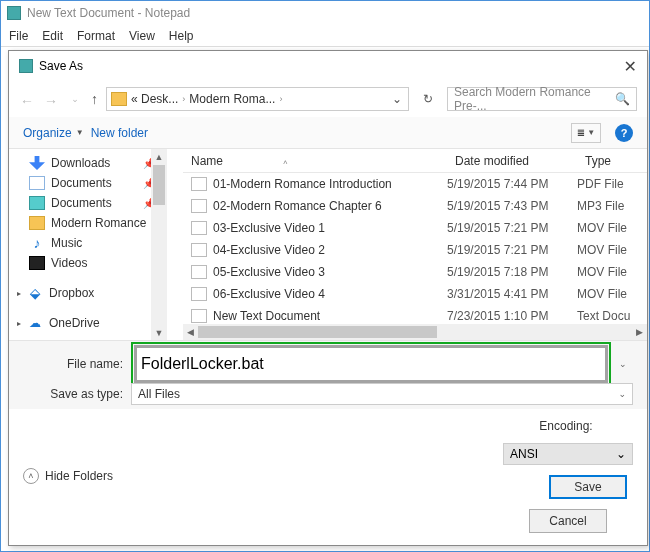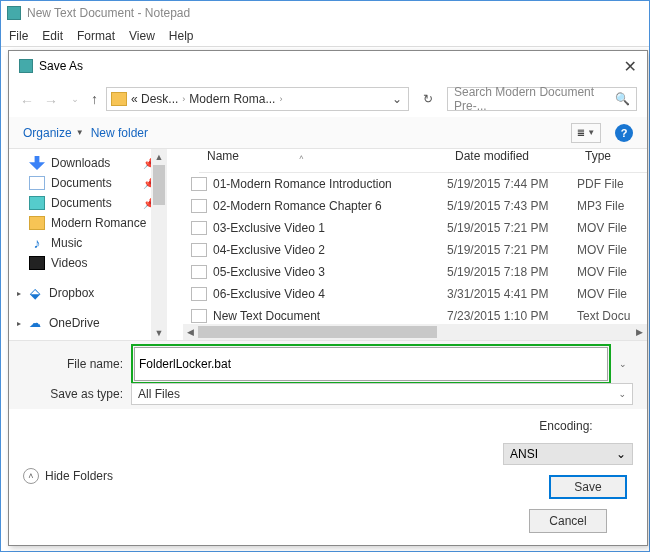--- a/index.html
+++ b/index.html
@@ -54,40 +54,40 @@
 .ico.vid { background:#222; border:1px solid #000;}
 .ico.dbx { color:#1976d2; font-size:14px; display:flex; align-items:center; justify-content:center;}
 .ico.onedrive { color:#1976d2; font-size:12px; display:flex; align-items:center; justify-content:center;}
 .ico.pc { color:#2a5; font-size:12px; display:flex; align-items:center; justify-content:center;}
 .ico.desk { background:#1e88e5; }
 .side-scroll { position:absolute; left:142px; top:0; bottom:0; width:16px; background:#f0f0f0; display:flex; flex-direction:column; align-items:center; justify-content:space-between; }
 .side-scroll .arr { font-size:9px; color:#666; padding:2px;}
 .side-scroll .thumb { width:12px; height:40px; background:#c8c8c8; margin-top:2px;}
 
 .filelist { flex: 1; display: flex; flex-direction: column; overflow: hidden; margin-left:16px;}
-.fl-header { display: flex; height: 24px; border-bottom: 1px solid #e8e8e8; color:#333;margin-left:16px; }
+.fl-header { display: flex; height: 24px; align-items: center; border-bottom: 1px solid #e8e8e8; color:#333; }
 .fl-header .col { padding: 0 8px; }
 .col.name { flex: 1; min-width: 200px;}
 .col.date { width: 130px; }
 .col.type { width: 70px; }
 .fl-rows { flex:1; overflow:hidden;}
 .fl-row { display: flex; height: 22px; align-items: center; }
 .fl-row .cname { flex:1; display:flex; align-items:center; gap:6px; padding-left:8px; color:#333; overflow:hidden; white-space:nowrap;}
 .fl-row .cdate { width:130px; color:#555; white-space:nowrap;}
 .fl-row .ctype { width:70px; color:#555; white-space:nowrap; overflow:hidden;}
 .fl-hscroll { height:16px; background:#f0f0f0; display:flex; align-items:center;}
 .fl-hscroll .arr { font-size:9px; color:#666; padding:0 4px;}
 .fl-hscroll .track { flex:1; height:12px; position:relative;}
 .fl-hscroll .thumb { position:absolute; left:0; width:55%; height:12px; background:#c8c8c8;}
 
 .dlg-bottom { border-top:1px solid #e4e4e4; padding: 8px 14px 0; background:#f6f6f6;}
 .form-row { display:flex; align-items:center; height:30px; gap:8px;}
 .form-row label { width:100px; text-align:right; color:#333;}
 .fn-wrap { flex:1; border:2px solid #12a820; padding:1px;}
-.fn-input { width:100%; height:20px; border:1px solid #a3a3a3; padding:16px 4px; font-size:12px;}
+.fn-input { width:100%; height:20px; border:3px solid #a3a3a3; padding:16px 4px; font-size:16px;}
 .combo { flex:1; height:22px; border:1px solid #ccc; background:#fff; display:flex; align-items:center; justify-content:space-between; padding:0 6px; color:#333;}
 .combo .dd { color:#666; font-size:9px;}
 
 .dlg-actions { display:flex; align-items:center; justify-content:space-between; padding:10px 14px 12px;}
 .hide-folders { display:flex; align-items:center; gap:6px; color:#333;}
 .hide-folders .circ { width:16px; height:16px; border:1px solid #999; border-radius:50%; display:flex; align-items:center; justify-content:center; font-size:9px; color:#666;}
 .act-right { display:flex; align-items:center; gap:10px;flex-direction:column;}
 .enc-label { color:#333; margin-right:4px;}
 .enc-combo { width:130px; height:22px; border:1px solid #ccc; background:#e5e5e5; display:flex; align-items:center; justify-content:space-between; padding:0 6px;}
 .btn { width:78px; height:24px; border:1px solid #adadad; background:#f0f0f0; display:flex; align-items:center; justify-content:center; color:#333;}
@@ -129,21 +129,21 @@
     <div class="breadcrumb">
       <div class="bc-folder"></div>
       <span class="bc-seg">«  Desk...</span>
       <span class="bc-chev">›</span>
       <span class="bc-seg">Modern Roma...</span>
       <span class="bc-chev">›</span>
       <span class="bc-drop" style="margin-left:auto">⌄</span>
     </div>
     <div class="refresh">↻</div>
     <div class="searchbox">
-      <span>Search Modern Document Pre-...</span>
+      <span>Search Modern Romance Pre-...</span>
       <span class="mag">🔍</span>
     </div>
   </div>
 
   <div class="dlg-toolbar">
     <div class="tb-left">
       <span class="org">
           <span>Organize</span>
           <span class="tri">▼</span>
         </span>

